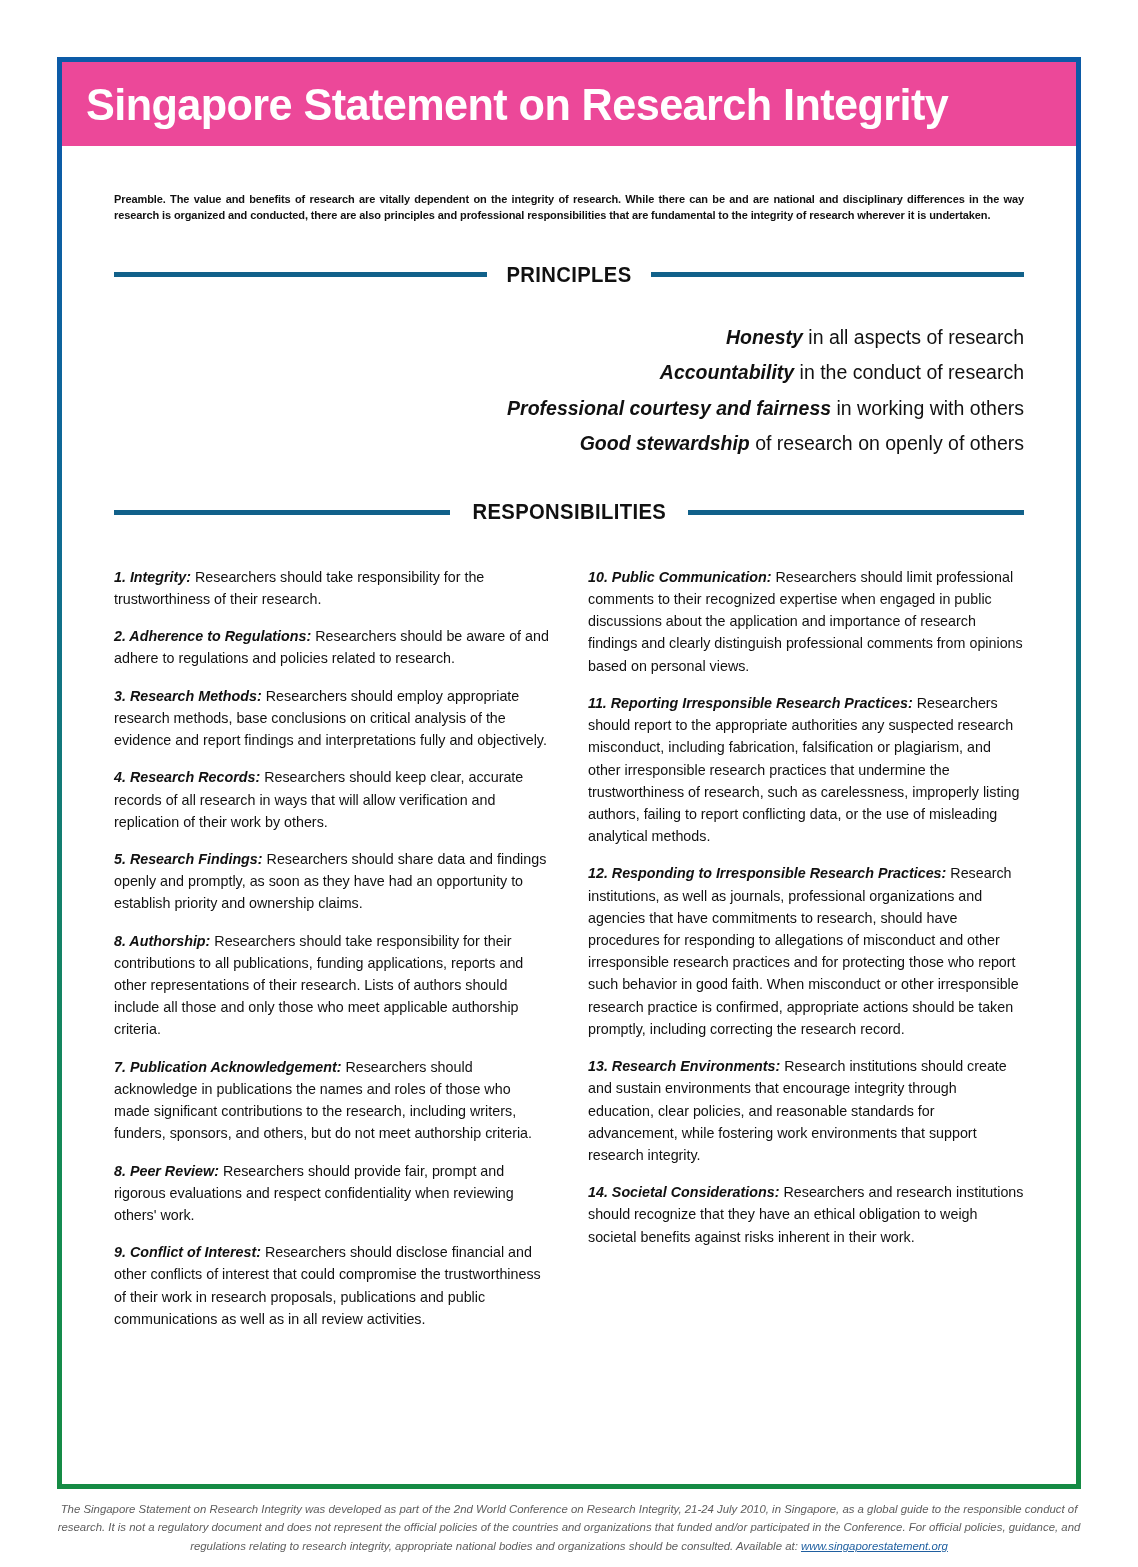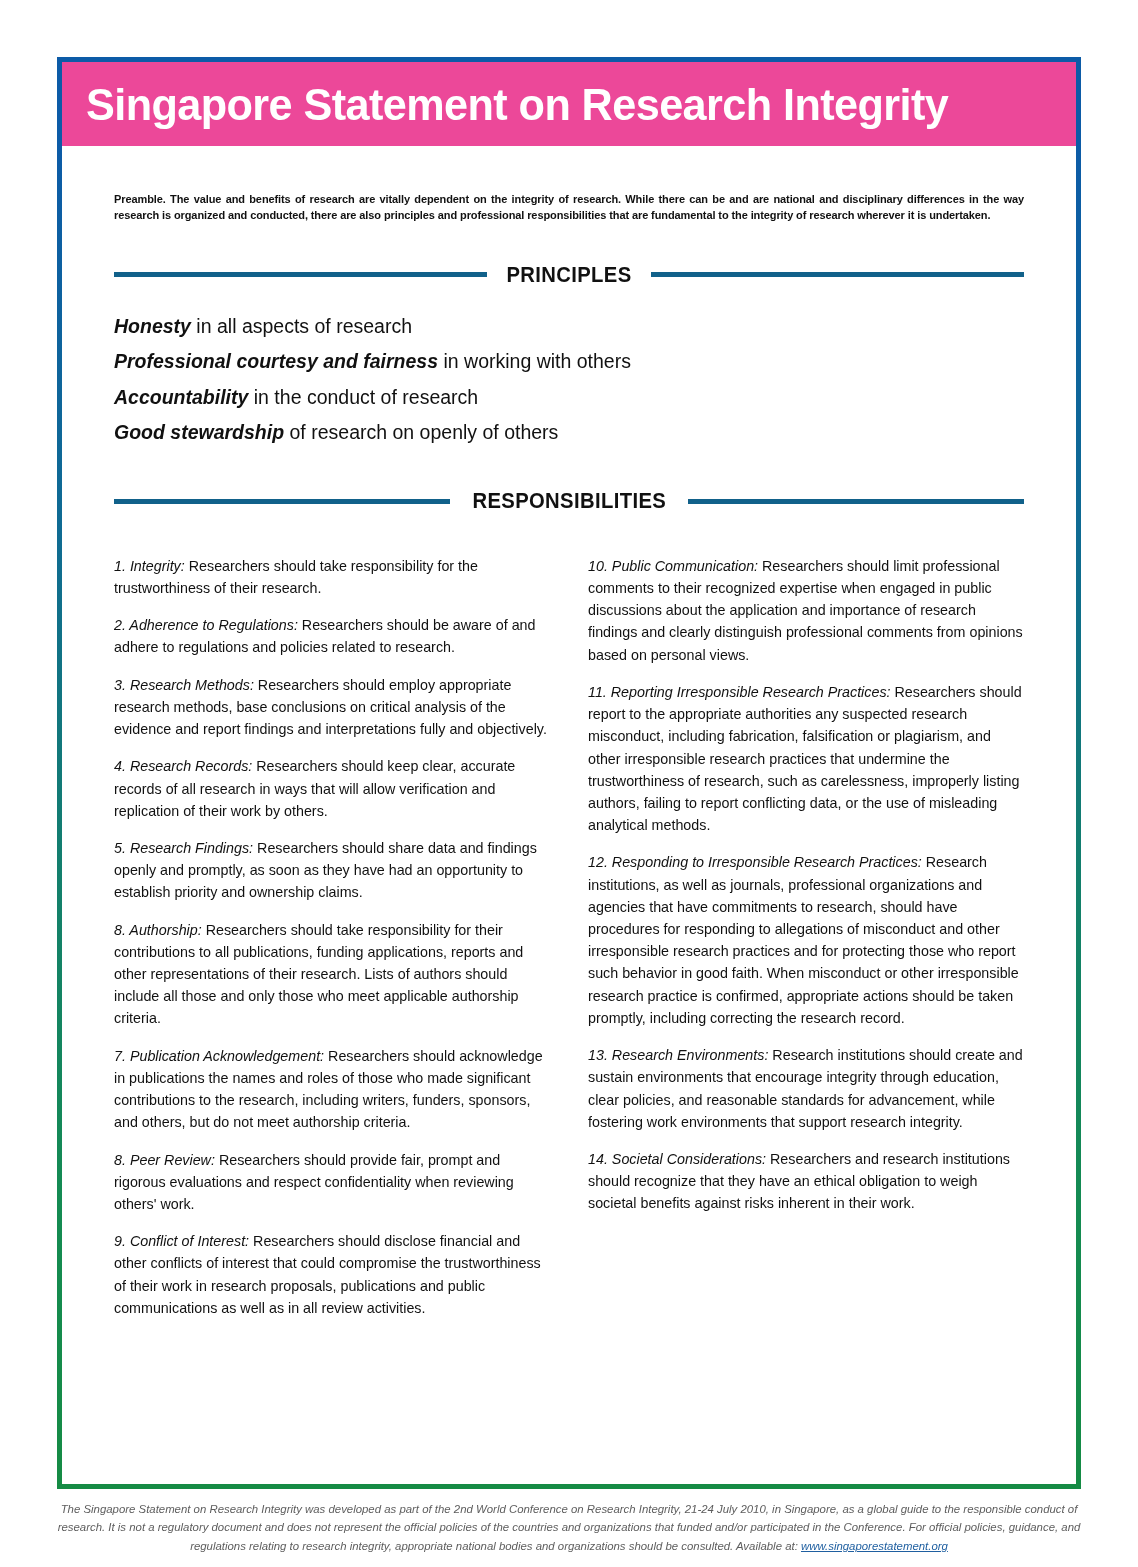--- a/index.html
+++ b/index.html
@@ -94,22 +94,22 @@
     flex: 0 0 auto;
     font-size: 22px;
     font-weight: bold;
     letter-spacing: 0.4px;
     color: #111111;
     transform: scaleX(0.92);
   }
 
   
   #principles {
-    margin-top: 21px;
-    text-align: left;
+    margin-top: 32px;
+    text-align: right;
   }
   .principle-line {
     font-size: 19.5px;
     line-height: 1.82;
     color: #111111;
   }
   .principle-line b {
     font-weight: bold;
     font-style: italic;
   }
@@ -125,21 +125,21 @@
     flex: 1 1 0;
     min-width: 0;
   }
   .resp-item {
     font-size: 14.3px;
     line-height: 1.555;
     color: #111111;
     margin-bottom: 15px;
   }
   .resp-item .lead {
-    font-weight: normal;
+    font-weight: bold;
     font-style: italic;
   }
   .resp-item.gap-before { margin-top: 1px; }
 
   
   #footer {
     position: absolute;
     left: 57px;
     top: 1500px;
     width: 1024px;
@@ -174,22 +174,22 @@
         <p id="preamble">Preamble. The value and benefits of research are vitally dependent on the integrity of research.  While there can be and are national and disciplinary differences in the way research is organized and conducted, there are also principles and professional responsibilities that are fundamental to the integrity of research wherever it is undertaken.</p>
 
         <div class="section-head">
           <span class="rule"></span>
           <span class="section-title">PRINCIPLES</span>
           <span class="rule"></span>
         </div>
 
         <div id="principles">
             <div class="principle-line"><b>Honesty</b><span> in all aspects of research</span></div>
+            <div class="principle-line"><b>Accountability</b><span> in the conduct of research</span></div>
             <div class="principle-line"><b>Professional courtesy and fairness</b><span> in working with others</span></div>
-            <div class="principle-line"><b>Accountability</b><span> in the conduct of research</span></div>
             <div class="principle-line"><b>Good stewardship</b><span> of research on openly of others</span></div>
           </div>
 
         <div class="section-head">
           <span class="rule"></span>
           <span class="section-title">RESPONSIBILITIES</span>
           <span class="rule"></span>
         </div>
 
         <div id="responsibilities">

